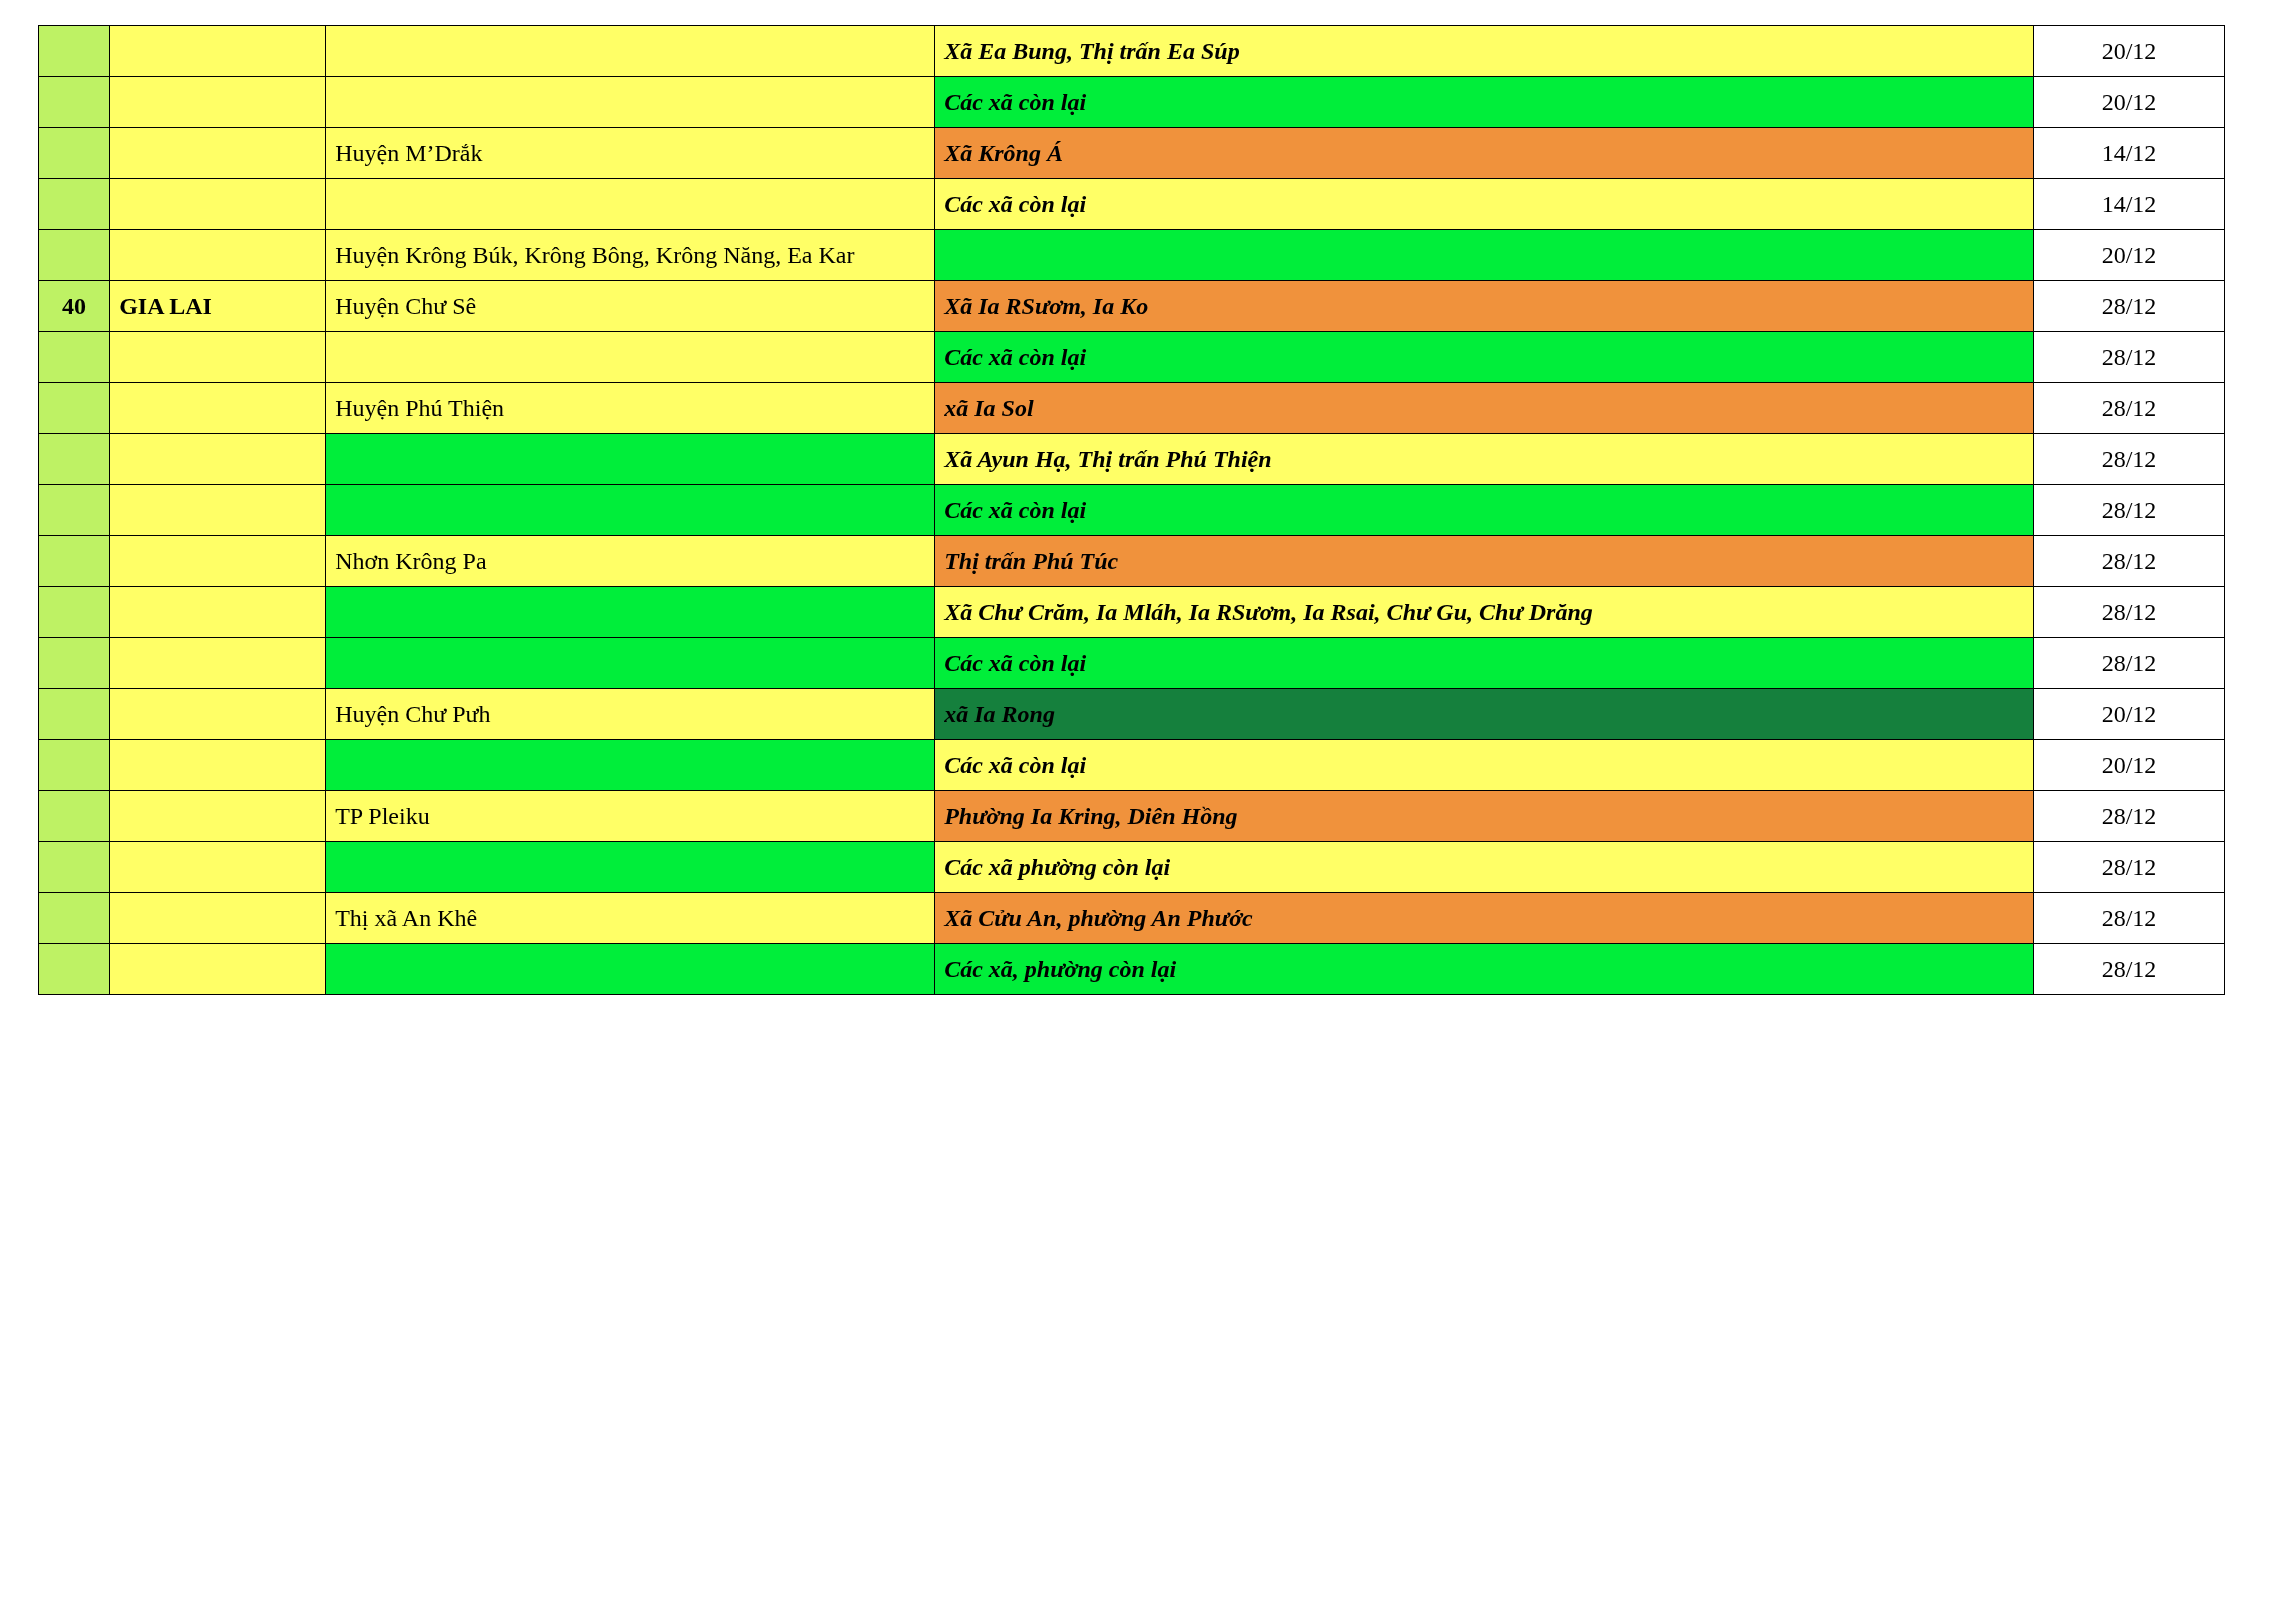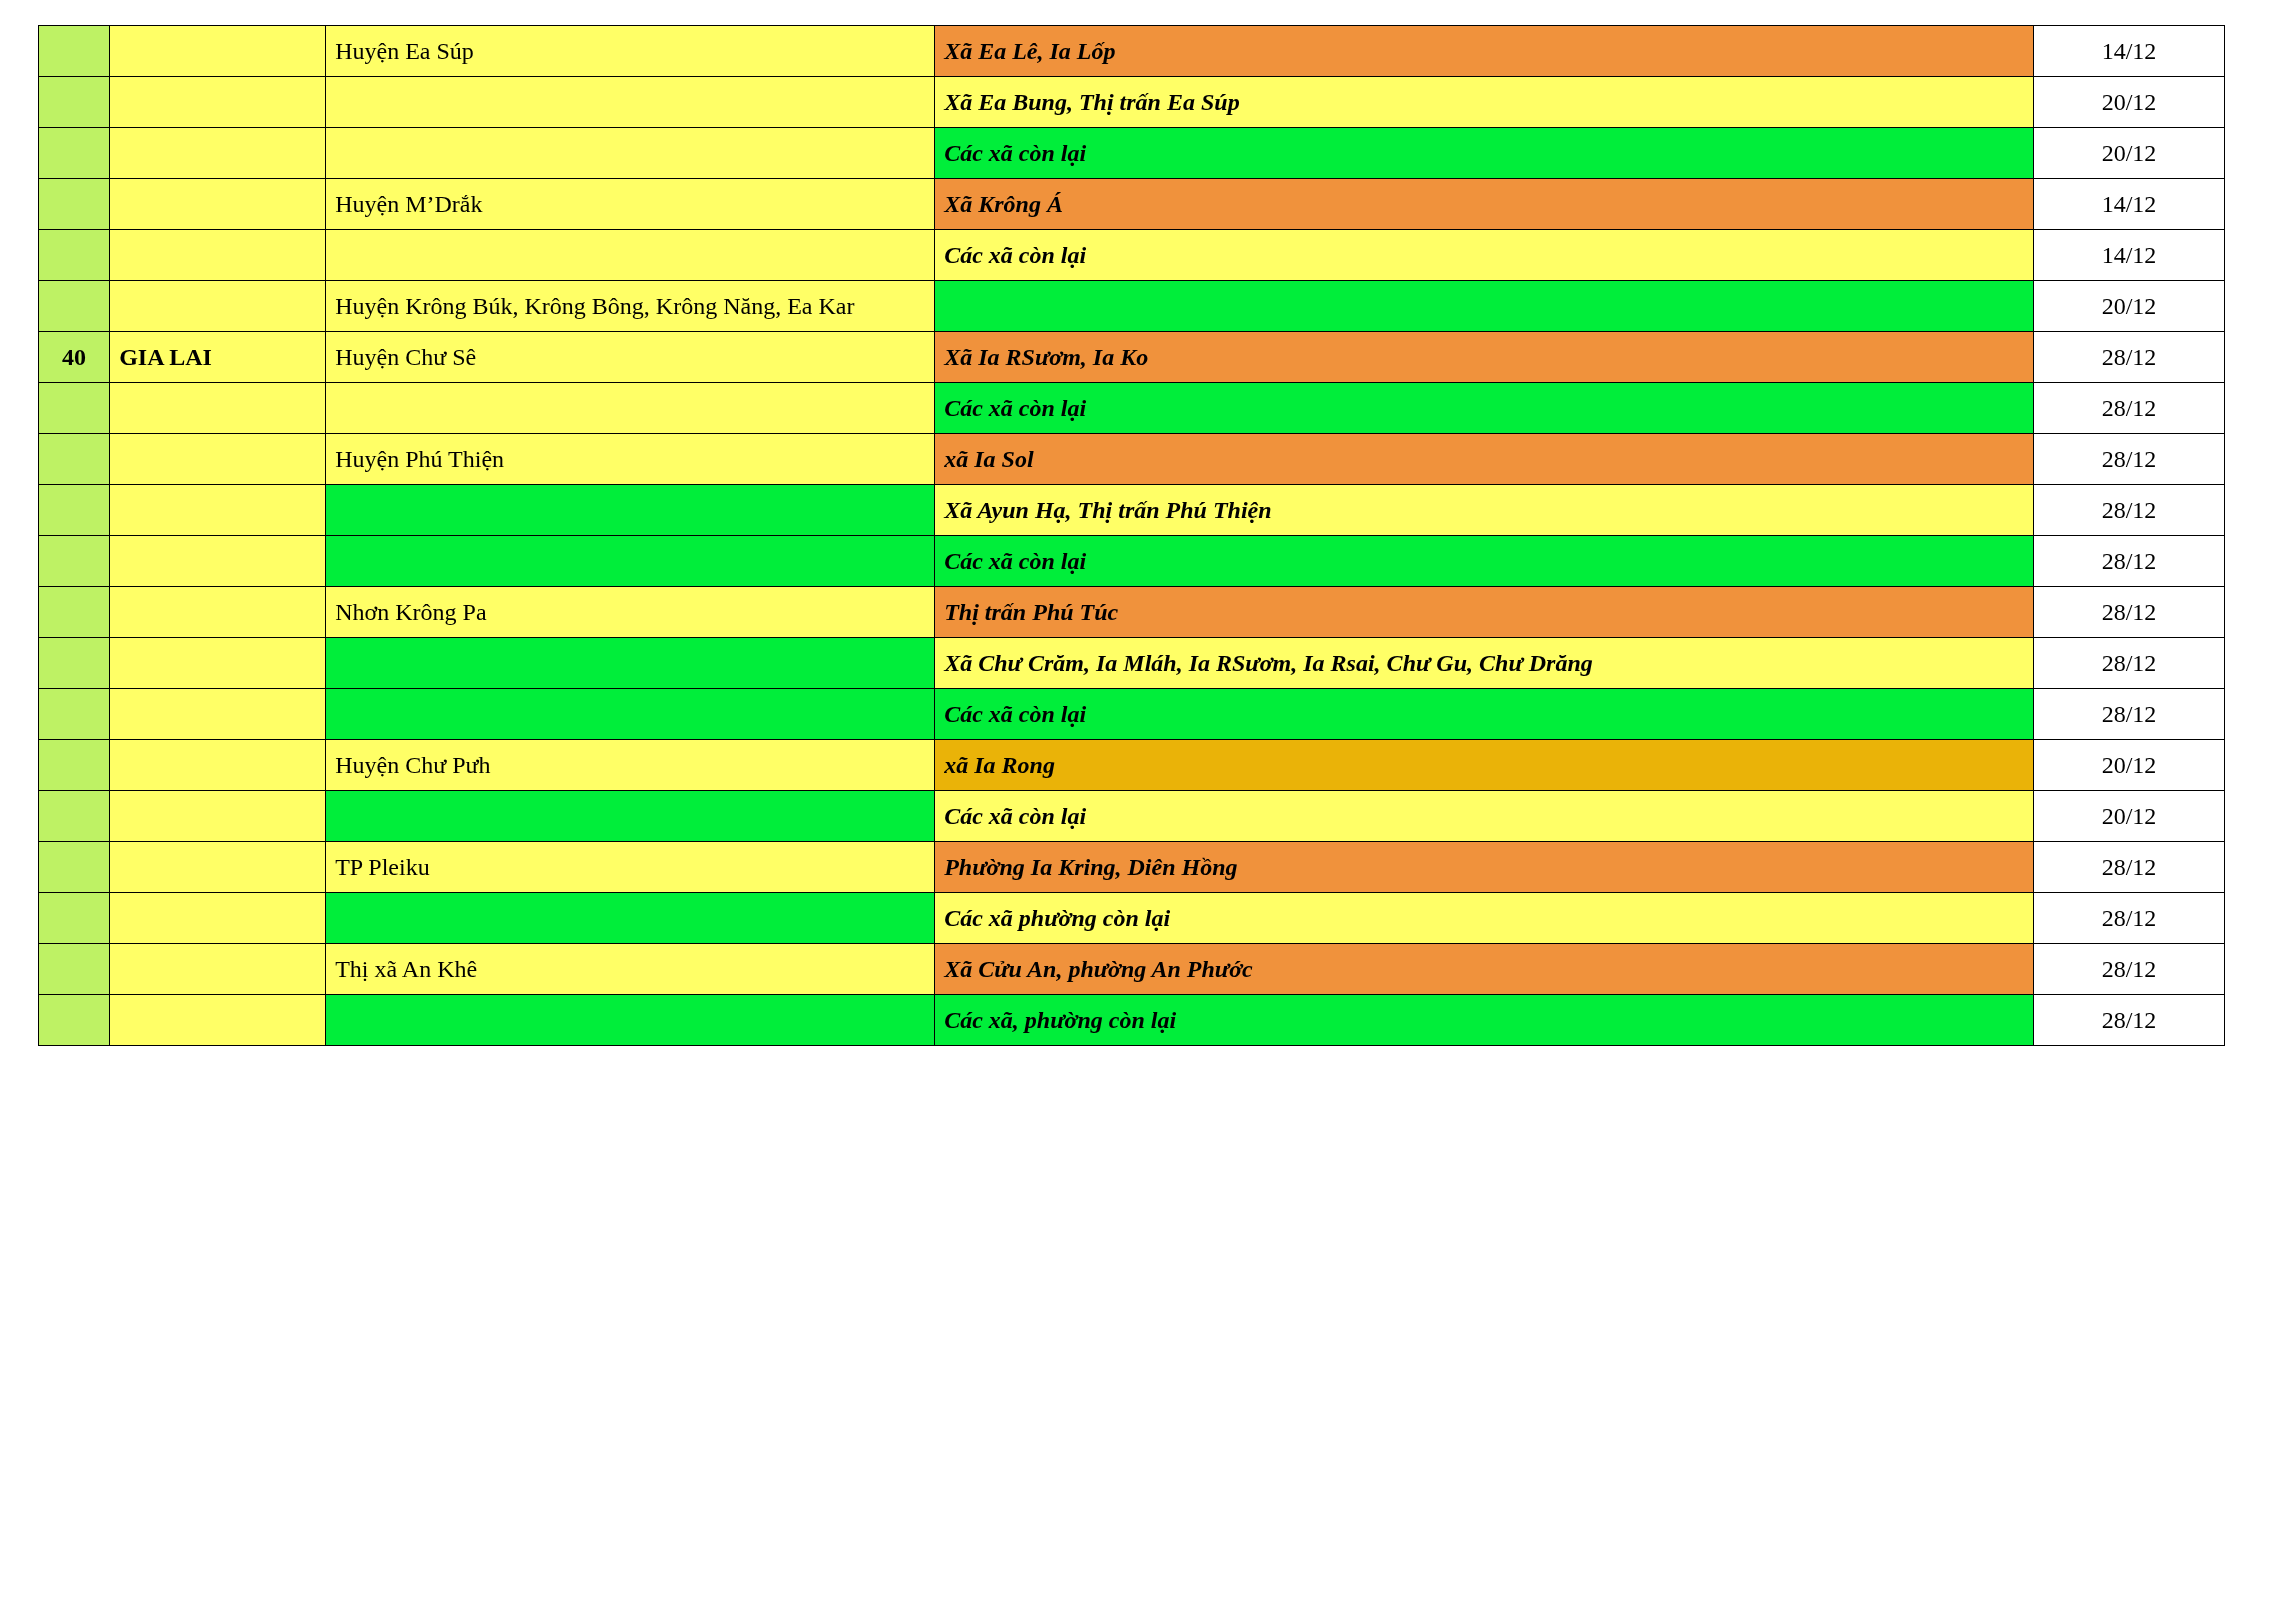--- a/index.html
+++ b/index.html
@@ -65,47 +65,40 @@
     padding-left: 15.7px;
   }
   td.date {
     text-align: center;
     background: #ffffff;
   }
   
   .bg-yellow { background: #ffff66; }
   .bg-orange { background: #f0923c; }
   .bg-green  { background: #00ee3a; }
-  .bg-red    { background: #eab308; }
+  .bg-red    { background: #15803d; }
   .bg-white  { background: #ffffff; }
   .two-line { line-height: 1.16; }
 </style>
 </head>
 <body>
 
 <div class="page">
   <table class="grid">
     <colgroup>
       <col class="c-stt">
       <col class="c-prov">
       <col class="c-dist">
       <col class="c-ward">
       <col class="c-date">
     </colgroup>
     <tbody id="table-body">
         <tr>
           <td class="stt bg-white"></td>
           <td class="prov bg-yellow"></td>
-          <td class="dist bg-yellow">Huyện Ea Súp</td>
-          <td class="ward bg-orange">Xã Ea Lê, Ia Lốp</td>
-          <td class="date bg-white">14/12</td>
-        </tr>
-        <tr>
-          <td class="stt bg-white"></td>
-          <td class="prov bg-yellow"></td>
           <td class="dist bg-yellow"></td>
           <td class="ward bg-yellow">Xã Ea Bung, Thị trấn Ea Súp</td>
           <td class="date bg-white">20/12</td>
         </tr>
         <tr>
           <td class="stt bg-white"></td>
           <td class="prov bg-yellow"></td>
           <td class="dist bg-yellow"></td>
           <td class="ward bg-green">Các xã còn lại</td>
           <td class="date bg-white">20/12</td>

